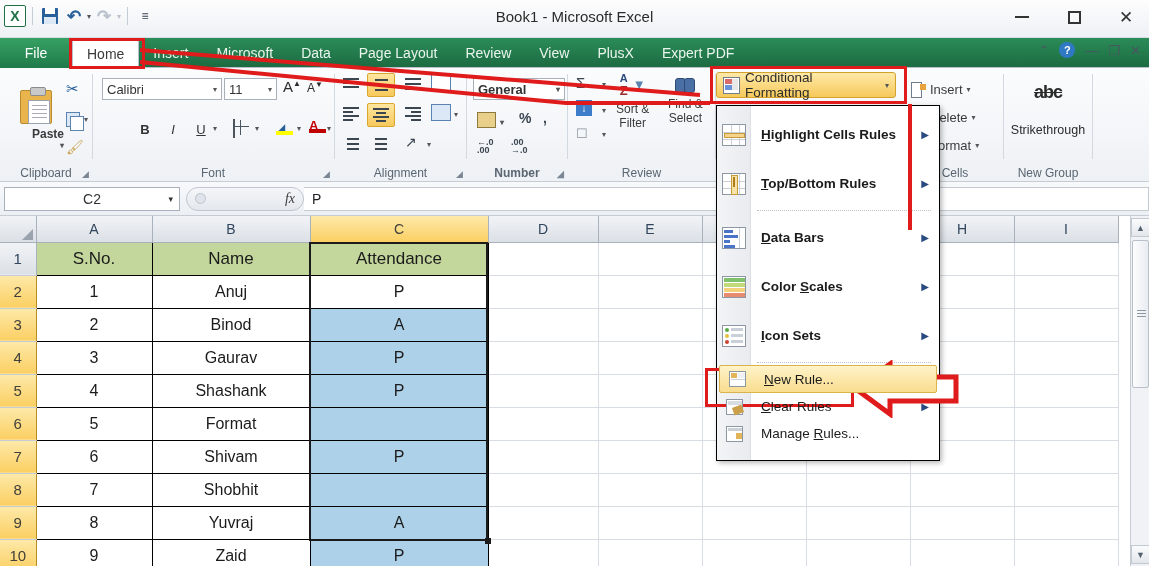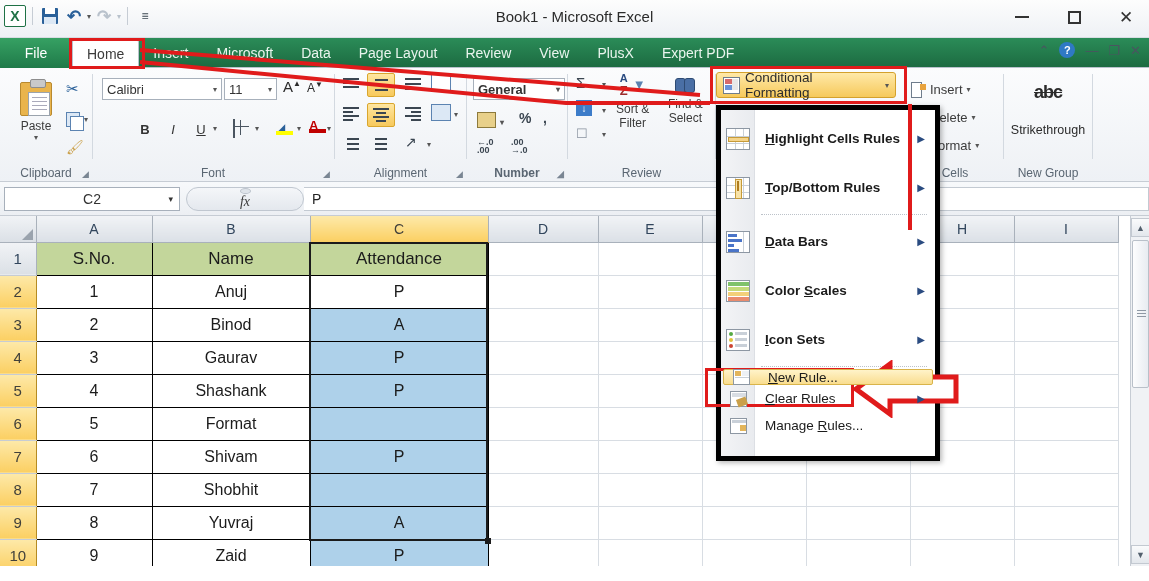--- a/index.html
+++ b/index.html
@@ -80,21 +80,21 @@
   }
   .grp { position:absolute; top:0; height:114px; }
   .grp-label {
     position:absolute; bottom:2px; left:0; width:100%;
     text-align:center; font-size:12px; color:#5a6672;
   }
   .grp-div { position:absolute; top:6px; bottom:22px; width:1px; background:#d3d9e0; }
   .dlg-launch { position:absolute; bottom:3px; right:3px; font-size:9px; color:#7a8693; }
 
   
-  .paste-btn { position:absolute; left:8px; top:10px; width:56px; text-align:center; }
+  .paste-btn { position:absolute; left:8px; top:18px; width:56px; text-align:right;font-weight:bold; }
   .paste-ico { width:36px;height:40px;margin:0 auto;position:relative; }
   .clipbd { position:absolute; left:2px; top:4px; width:32px; height:34px;
             background:#e9b44c; border:1px solid #b8892f; border-radius:2px; }
   .clipbd::before { content:""; position:absolute; left:9px; top:-4px; width:14px;height:7px;
                     background:#c9c9c9; border:1px solid #8d8d8d; border-radius:2px; }
   .clippage { position:absolute; left:10px; top:14px; width:22px;height:24px;
               background:#fff; border:1px solid #9aa3ad; }
   .clippage::after { content:""; position:absolute; left:3px; top:4px; width:15px; height:1px;
      background:#aab; box-shadow:0 4px 0 #aab, 0 8px 0 #aab, 0 12px 0 #aab; }
   .paste-label { font-size:12px; color:#3b3b3b; margin-top:1px; }
@@ -164,21 +164,21 @@
     display:flex; align-items:center;
   }
   .namebox {
     width:176px; height:24px; margin-left:4px; background:#fff;
     border:1px solid #a7b0bb; display:flex; align-items:center; justify-content:center;
     font-size:14px; color:#333; position:relative;
   }
   .namebox .cv { position:absolute; right:6px; font-size:9px; color:#333; }
   .fb-btns { width:118px; height:24px; margin-left:6px;
     background:linear-gradient(#f4f6f9,#e4e8ee); border:1px solid #c0c7d0; border-radius:12px;
-    display:flex; align-items:center; justify-content:space-between; padding:0 8px;flex-direction:column; }
+    display:flex; align-items:center; justify-content:space-between; padding:0 8px; }
   .fb-dot { width:11px;height:11px;border-radius:50%;background:#dfe4ea;border:1px solid #bcc3cc; }
   .fx { font-style:italic; font-size:14px; color:#3b3b3b; font-family:"Liberation Serif", serif; }
   .fb-input { flex:1; height:24px; background:#fff; border:1px solid #c3cad2; border-left:none;
     display:flex; align-items:center; padding-left:8px; font-size:14px; color:#222; }
 
   
   .grid { position:absolute; left:0; top:216px; width:1149px; height:350px; background:#fff; overflow:hidden; }
   table.sheet { border-collapse:collapse; table-layout:fixed; }
   table.sheet td, table.sheet th { padding:0; }
   .corner { width:36px; height:26px; background:linear-gradient(#f1f3f6,#dbe0e6);
@@ -210,21 +210,21 @@
   .vs-arrow { width:19px;height:19px; background:linear-gradient(#fafbfc,#e3e7ec);
     border:1px solid #c3c9d1; display:flex; align-items:center; justify-content:center; font-size:9px; color:#53606d; }
   .vs-thumb { position:absolute; left:1px; top:24px; width:17px; height:148px;
     background:linear-gradient(90deg,#fdfdfe,#e8ecf1); border:1px solid #b9c0c9; border-radius:2px; }
   .vs-thumb::after { content:""; position:absolute; left:4px; top:69px; width:9px;height:1px; background:#8e98a4;
     box-shadow:0 3px 0 #8e98a4, 0 6px 0 #8e98a4; }
 
   
   .cf-menu {
     position:absolute; left:716px; top:105px; width:224px; height:356px;
-    background:#fff; border:5px solid #000000; box-shadow:2px 2px 5px rgba(0,0,0,.28);
+    background:#fff; border:1px solid #000000; box-shadow:2px 2px 5px rgba(0,0,0,.28);
   }
   .cf-menu .gutter { position:absolute; left:0; top:0; width:34px; height:100%;
     background:linear-gradient(90deg,#f3f4f6,#e9ebef); border-right:1px solid #dcdfe4; }
   .mi { position:relative; height:49px; display:flex; align-items:center; z-index:2; }
   .mi.small { height:27px; }
   .mi-ico { width:34px; display:flex; align-items:center; justify-content:center; flex:none; }
   .mi-txt { font-size:13.5px; color:#1b1b1b; font-weight:bold; padding-left:10px; }
   .mi.small .mi-txt { font-weight:normal; font-size:13.5px; }
   .mi-txt u { text-decoration: underline; }
   .mi-arrow { margin-left:auto; margin-right:10px; font-size:10px; color:#2a4b80; }
@@ -733,21 +733,21 @@
         <i style="left:2px;top:14px;width:4px;height:4px;background:#cc4433;border-radius:50%;"></i>
         <i style="left:8px;top:14px;width:12px;height:3px;background:#c9d0d8;"></i>
           </span>
       </span>
       <span class="mi-txt"><u>I</u>con Sets</span>
       <span class="mi-arrow">▶</span>
     </div>
 
     <div class="msep"></div>
 
-    <div class="mi small hi" style="height:16px;">
+    <div class="mi small hi" style="height:28px;">
       <span class="mi-ico">
         <span style="display:inline-block;width:17px;height:16px;border:1px solid #8d97a3;background:#fff;position:relative;">
           <i style="position:absolute;left:1px;top:1px;width:6px;height:5px;background:#e3b55a;display:block;"></i>
           <i style="position:absolute;left:8px;top:1px;width:7px;height:5px;background:#eef1f5;display:block;"></i>
           <i style="position:absolute;left:1px;top:7px;width:14px;height:1px;background:#c9d0d8;display:block;"></i>
         </span>
       </span>
       <span class="mi-txt"><u>N</u>ew Rule...</span>
     </div>
 

